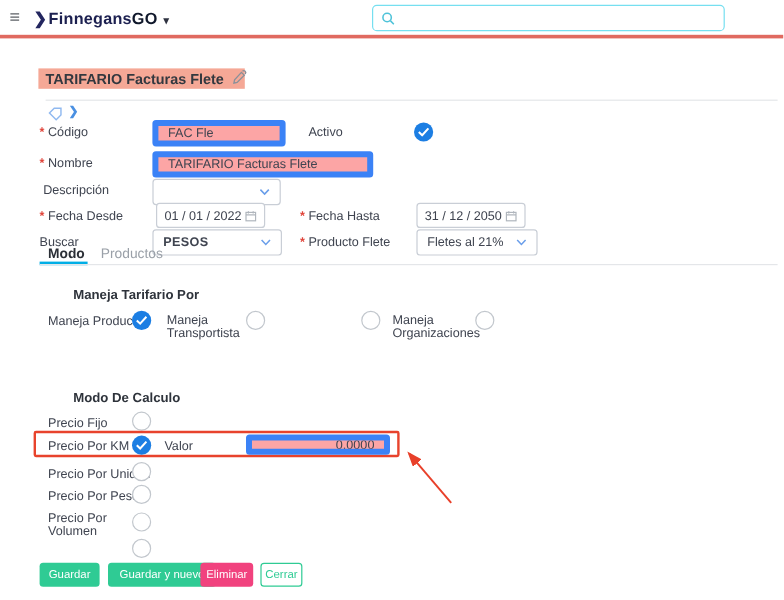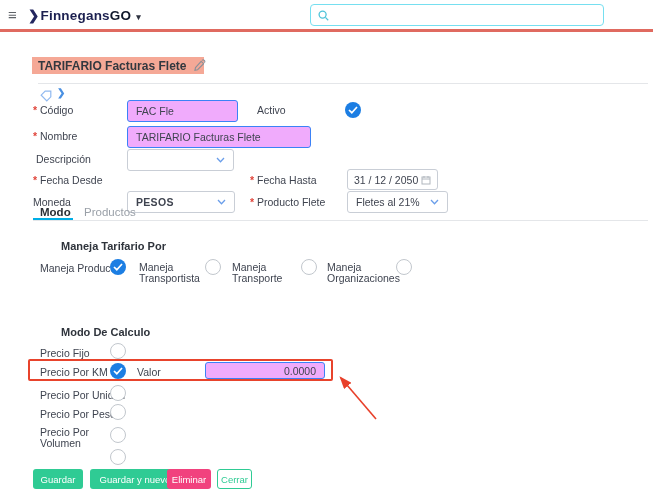--- a/index.html
+++ b/index.html
@@ -22,21 +22,21 @@
   
   .title-hl{position:absolute;left:32px;top:57px;width:172px;height:17px;background:#f5a896;}
   .page-title{position:absolute;left:38px;top:59px;font-size:12px;font-weight:700;color:#33383f;}
   .pencil{position:absolute;left:193px;top:58px;}
   .divider{position:absolute;left:38px;top:83px;width:610px;height:1px;background:#e4e6e9;}
   .mini-tag{position:absolute;left:40px;top:88px;}
   .mini-chev{position:absolute;left:57px;top:87px;font-size:10px;color:#4a90e2;font-weight:700;}
   
   .lbl{position:absolute;font-size:10.5px;color:#3f4450;}
   .req::before{content:"* ";color:#e0443a;font-weight:700;}
-  .inp{position:absolute;border:1px solid #3b82f6;border-radius:3px;background:#f0abfc;box-sizing:border-box;
+  .inp{position:absolute;border:5px solid #3b82f6;border-radius:3px;background:#fca5a5;box-sizing:border-box;
        font-family:"Liberation Sans",sans-serif;font-size:10.5px;color:#3f4450;padding:0 8px;outline:none;}
   .selbox{position:absolute;border:1px solid #c9ced6;border-radius:3px;background:#fff;box-sizing:border-box;
        font-size:10.5px;color:#3f4450;display:flex;align-items:center;padding:0 8px;cursor:pointer;}
   .selbox .chev{margin-left:auto;display:flex;}
   .datebox{position:absolute;border:1px solid #c9ced6;border-radius:3px;background:#fff;box-sizing:border-box;
        font-size:10.5px;color:#3f4450;display:flex;align-items:center;padding:0 6px;cursor:pointer;}
   .datebox .cal{margin-left:auto;display:flex;}
   .circle{position:absolute;width:16px;height:16px;border-radius:50%;box-sizing:border-box;cursor:pointer;}
   .circle.empty{border:1px solid #c2c7cd;background:#fff;}
   .circle.checked{background:#1c7ee3;display:flex;align-items:center;justify-content:center;}
@@ -111,34 +111,45 @@
   <div class="selbox" style="left:127px;top:149px;width:107px;height:22px;">
     <span></span>
     <span class="chev">
       <svg width="9" height="6" viewBox="0 0 9 6">
           <polyline points="1,1 4.5,4.7 8,1" fill="none" stroke="#6a9eea" stroke-width="1.3"></polyline>
         </svg>
     </span>
   </div>
 
   <span class="lbl req" style="left:33px;top:174px;">Fecha Desde</span>
+  <div class="datebox" style="left:130px;top:169px;width:91px;height:21px;">
+    <span>01 / 01 / 2022</span>
+    <span class="cal">
+      <svg width="10" height="10" viewBox="0 0 10 10">
+          <rect x="1" y="2" width="8" height="7" fill="none" stroke="#b0b6bd" stroke-width="1"></rect>
+          <line x1="1" y1="4" x2="9" y2="4" stroke="#b0b6bd" stroke-width="1"></line>
+          <line x1="3" y1="1" x2="3" y2="3" stroke="#b0b6bd" stroke-width="1"></line>
+          <line x1="7" y1="1" x2="7" y2="3" stroke="#b0b6bd" stroke-width="1"></line>
+        </svg>
+    </span>
+  </div>
   <span class="lbl req" style="left:250px;top:174px;">Fecha Hasta</span>
   <div class="datebox" style="left:347px;top:169px;width:91px;height:21px;">
     <span>31 / 12 / 2050</span>
     <span class="cal">
       <svg width="10" height="10" viewBox="0 0 10 10">
           <rect x="1" y="2" width="8" height="7" fill="none" stroke="#b0b6bd" stroke-width="1"></rect>
           <line x1="1" y1="4" x2="9" y2="4" stroke="#b0b6bd" stroke-width="1"></line>
           <line x1="3" y1="1" x2="3" y2="3" stroke="#b0b6bd" stroke-width="1"></line>
           <line x1="7" y1="1" x2="7" y2="3" stroke="#b0b6bd" stroke-width="1"></line>
         </svg>
     </span>
   </div>
 
-  <span class="lbl" style="left:33px;top:196px;">Moneda</span>
+  <span class="lbl" style="left:33px;top:196px;">Buscar</span>
   <div class="selbox" style="left:127px;top:191px;width:108px;height:22px;font-weight:700;letter-spacing:.3px;">
     <span>PESOS</span>
     <span class="chev">
       <svg width="9" height="6" viewBox="0 0 9 6">
           <polyline points="1,1 4.5,4.7 8,1" fill="none" stroke="#6a9eea" stroke-width="1.3"></polyline>
         </svg>
     </span>
   </div>
   <span class="lbl req" style="left:250px;top:196px;">Producto Flete</span>
   <div class="selbox" style="left:347px;top:191px;width:101px;height:22px;">
@@ -160,21 +171,20 @@
   <span class="lbl" style="left:40px;top:262px;">Maneja Productos</span>
   <span class="circle checked" style="left:110px;top:259px;">
     <svg width="10" height="8" viewBox="0 0 10 8">
         <polyline points="1,4 3.8,6.7 9,1" fill="none" stroke="#fff" stroke-width="1.7"></polyline>
       </svg>
   </span>
 
   <span class="lbl" style="left:139px;top:262px;width:62px;line-height:11px;">Maneja Transportista</span>
   <span class="circle empty" style="left:205px;top:259px;"></span>
 
-  <span class="lbl" style="left:232px;top:262px;width:62px;line-height:11px;">Maneja Transporte</span>
   <span class="circle empty" style="left:301px;top:259px;"></span>
 
   <span class="lbl" style="left:327px;top:262px;width:72px;line-height:11px;">Maneja Organizaciones</span>
   <span class="circle empty" style="left:396px;top:259px;"></span>
 
   <div class="section-title" style="left:40px;top:326px;">Modo De Calculo</div>
 
   <span class="lbl" style="left:40px;top:347px;">Precio Fijo</span>
   <span class="circle empty" style="left:110px;top:343px;"></span>
 

